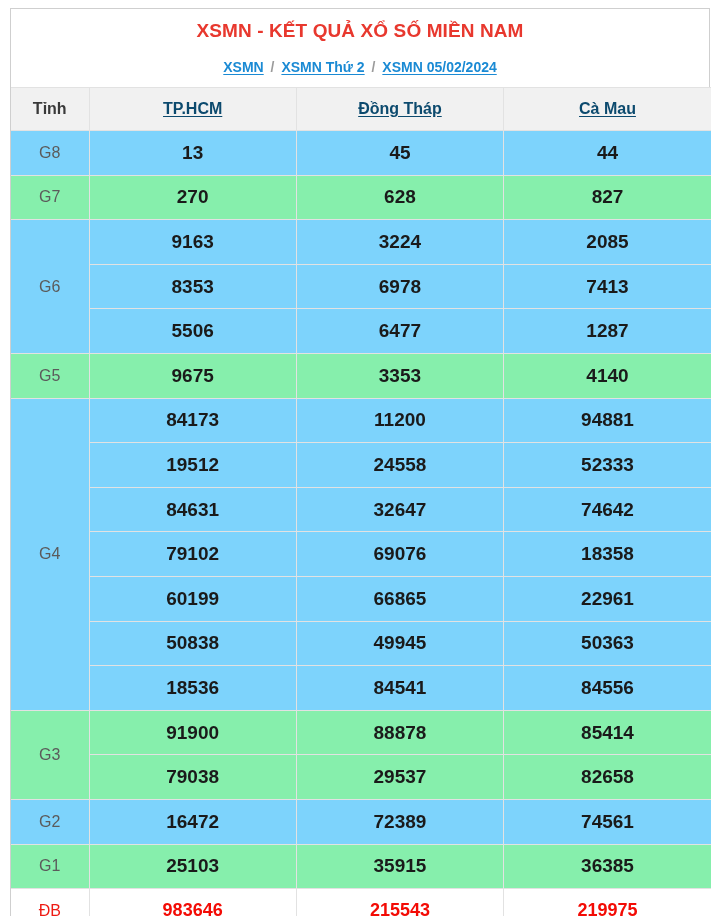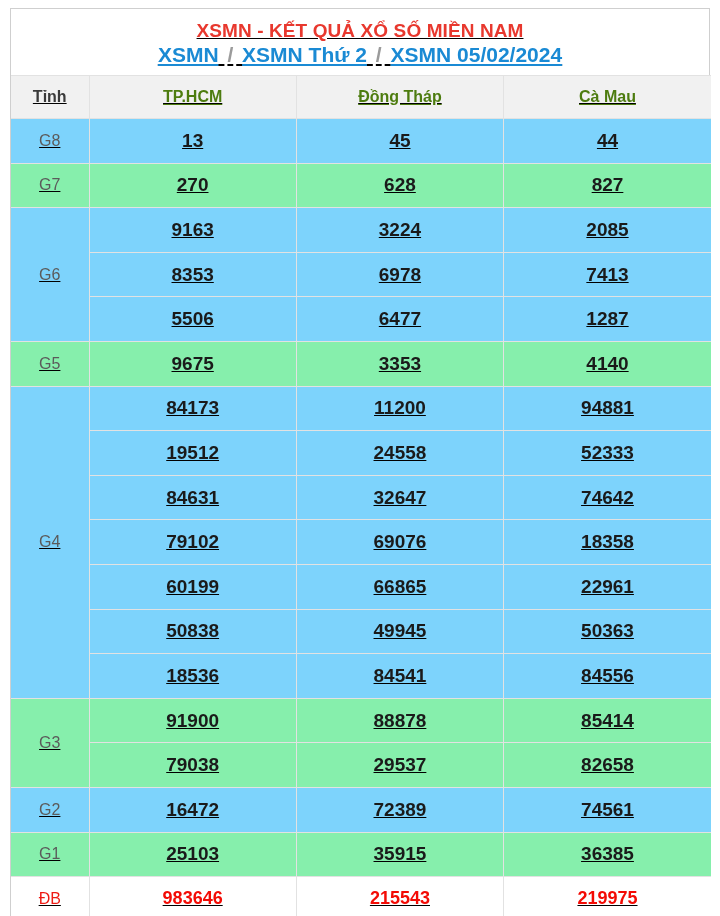--- a/index.html
+++ b/index.html
@@ -14,21 +14,20 @@
     overflow: hidden;
   }
 
   .page {
     width: 720px;
     height: 916px;
     position: relative;
     box-sizing: border-box;
     padding: 8px 10px 0 10px;
     background: #ffffff;
-    text-decoration: underline;
   }
 
   .card {
     border: 1px solid #cfcfcf;
     border-bottom: none;
     background: #ffffff;
     box-sizing: border-box;
     width: 700px;
   }
 
@@ -40,22 +39,22 @@
   }
   .hdr-title {
     color: #e8382e;
     font-size: 19px;
     font-weight: 700;
     line-height: 24px;
     letter-spacing: .1px;
     white-space: nowrap;
   }
   .breadcrumb {
-    margin-top: 2px;
-    font-size: 21px;
+    margin-top: 14px;
+    font-size: 14px;
     font-weight: 700;
     line-height: 20px;
     color: #8a8a8a;
     white-space: nowrap;
   }
   .breadcrumb a {
     color: #1a8ad4;
     text-decoration: underline;
     text-underline-offset: 2px;
     cursor: pointer;
@@ -92,21 +91,21 @@
     height: 42px;
     font-size: 16px;
     font-weight: 700;
     border-top: 1px solid #d8d8d8;
   }
   thead th.prize-head {
     color: #3a3a3a;
     font-weight: 700;
   }
   thead th a {
-    color: #4d7c0f;
+    color: #0c4a6e;
     text-decoration: underline;
     text-underline-offset: 2px;
     font-weight: 700;
     cursor: pointer;
   }
 
   td.prize-label {
     color: #5b5b5b;
     font-size: 16px;
     font-weight: 400;

